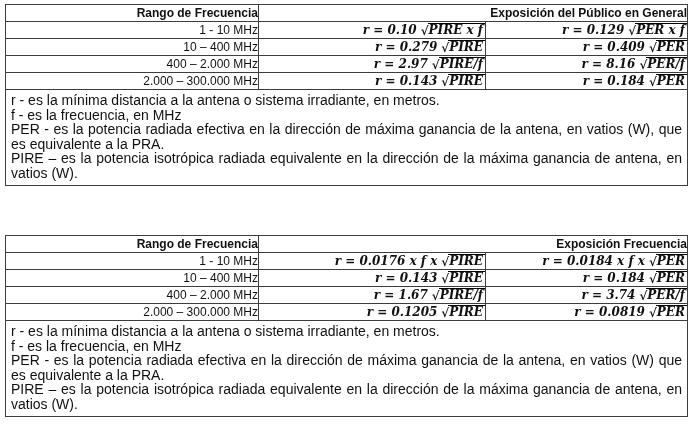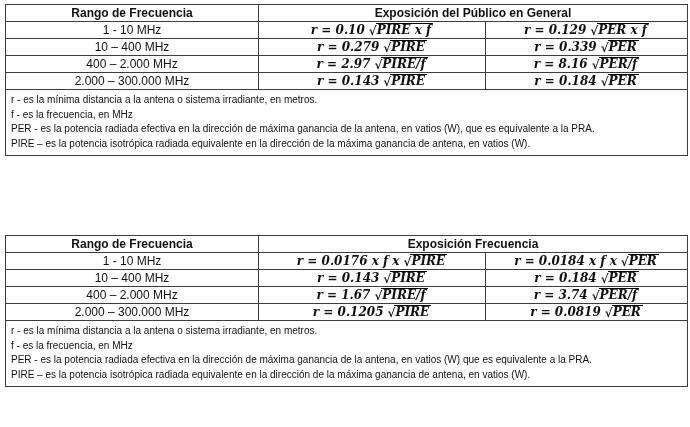--- a/index.html
+++ b/index.html
@@ -21,35 +21,35 @@
   table {
     border-collapse: collapse;
     width: 100%;
     table-layout: fixed;
   }
   col.c1 { width: 253px; }
   col.c2 { width: 227px; }
   col.c3 { width: 202px; }
   td {
     border: 1px solid #3d3d3d;
-    text-align: center;
+    text-align: right;
     vertical-align: middle;
     font-size: 12px;
     height: 16px;
     padding: 0;
   }
   tr.hdr td { font-weight: bold; font-size: 12px; }
   tr.notes td {
     text-align: left;
     padding: 3px 5px 4px 5px;
     height: auto;
   }
   tr.notes p {
     margin: 0;
-    font-size: 10px;
+    font-size: 14px;
     line-height: 14.6px;
     text-align: justify;
   }
   .formula {
     font-family: "DejaVu Serif", serif;
     font-style: italic;
     font-weight: bold;
     font-size: 12px;
     white-space: nowrap;
   }
@@ -83,21 +83,21 @@
         <td colspan="2">Exposición del Público en General</td>
       </tr>
       <tr>
         <td>1 - 10 MHz</td>
         <td><span class="formula"><span>r = 0.10</span><span class="sqrt">√</span><span class="rad">PIRE x f</span></span></td>
         <td><span class="formula"><span>r = 0.129</span><span class="sqrt">√</span><span class="rad">PER x f</span></span></td>
       </tr>
       <tr>
         <td>10 – 400 MHz</td>
         <td><span class="formula"><span>r = 0.279</span><span class="sqrt">√</span><span class="rad">PIRE</span></span></td>
-        <td><span class="formula"><span>r = 0.339</span><span class="sqrt">√</span><span class="rad">PER</span></span></td>
+        <td><span class="formula"><span>r = 0.409</span><span class="sqrt">√</span><span class="rad">PER</span></span></td>
       </tr>
       <tr>
         <td>400 – 2.000 MHz</td>
         <td><span class="formula"><span>r = 2.97</span><span class="sqrt">√</span><span class="rad">PIRE/f</span></span></td>
         <td><span class="formula"><span>r = 8.16</span><span class="sqrt">√</span><span class="rad">PER/f</span></span></td>
       </tr>
       <tr>
         <td>2.000 – 300.000 MHz</td>
         <td><span class="formula"><span>r = 0.143</span><span class="sqrt">√</span><span class="rad">PIRE</span></span></td>
         <td><span class="formula"><span>r = 0.184</span><span class="sqrt">√</span><span class="rad">PER</span></span></td>

